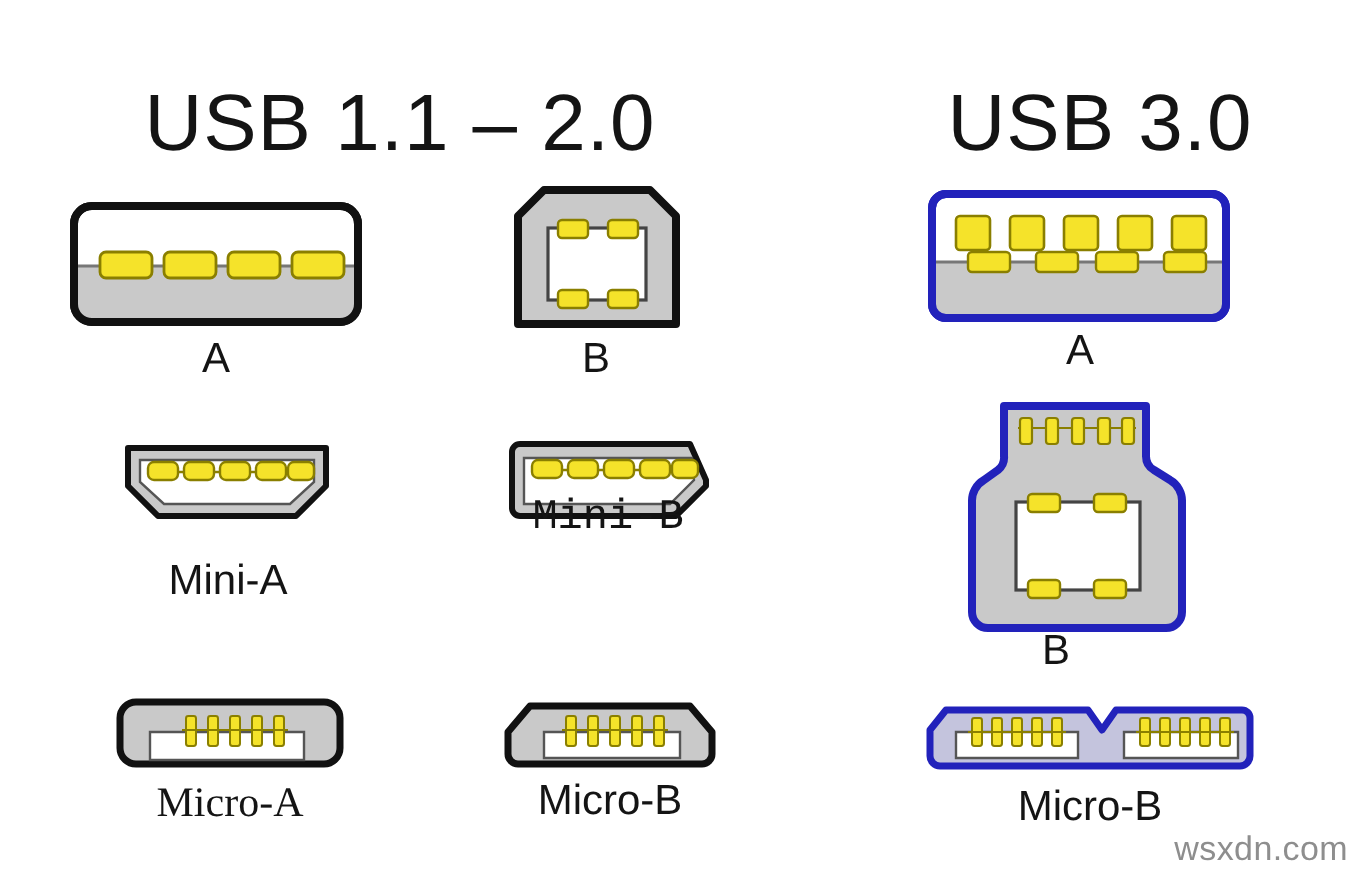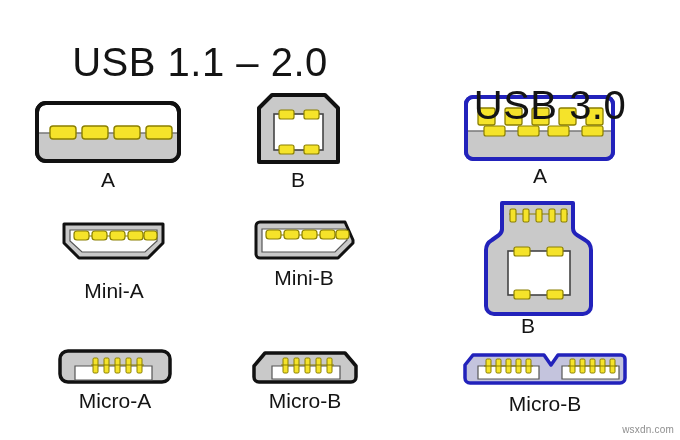--- a/index.html
+++ b/index.html
@@ -23,34 +23,34 @@
   }
   .heading {
     position: absolute;
     font-size: 40px;
     font-weight: 400;
     letter-spacing: 0.5px;
     color: #141414;
     white-space: nowrap;
   }
   #title-usb2 { left: 0; top: 40px; width: 400px; text-align: center; }
-  #title-usb3 { left: 430px; top: 40px; width: 240px; text-align: center; margin-top: 43px; }
+  #title-usb3 { left: 430px; top: 40px; width: 240px; text-align: center; }
   .caption {
     position: absolute;
     font-size: 21px;
     font-weight: 400;
     color: #141414;
     white-space: nowrap;
     text-align: center;
   }
   .watermark {
     position: absolute;
     right: 6px;
     bottom: 5px;
-    font-size: 10px;
+    font-size: 17px;
     color: #8e8e8e;
     font-family: "Liberation Sans", sans-serif;
     letter-spacing: 0.2px;
   }
   svg { display: block; }
 </style>
 </head>
 <body>
 
 <svg id="diagram" viewBox="0 0 680 440">
@@ -198,23 +198,23 @@
 <div class="heading" id="title-usb3">USB 3.0</div>
 
 <div class="caption" style="left:38px; top:168px; width:140px;">A</div>
 
 <div class="caption" style="left:238px; top:168px; width:120px;">B</div>
 
 <div class="caption" style="left:470px; top:164px; width:140px;">A</div>
 
 <div class="caption" style="left:43px; top:279px; width:142px;">Mini-A</div>
 
-<div class="caption" style="left:233px; top:266px; width:142px;">Mini-B</div>
+<div class="caption" style="left:233px; top:248px; width:142px;font-family:Liberation Mono, monospace;">Mini-B</div>
 
 <div class="caption" style="left:478px; top:314px; width:100px;">B</div>
 
-<div class="caption" style="left:44px; top:389px; width:142px;">Micro-A</div>
+<div class="caption" style="left:44px; top:389px; width:142px;font-family:Liberation Serif, serif;">Micro-A</div>
 
 <div class="caption" style="left:234px; top:389px; width:142px;">Micro-B</div>
 
 <div class="caption" style="left:474px; top:392px; width:142px;">Micro-B</div>
 
 <div class="watermark">wsxdn.com</div>
 
 </body></html>

